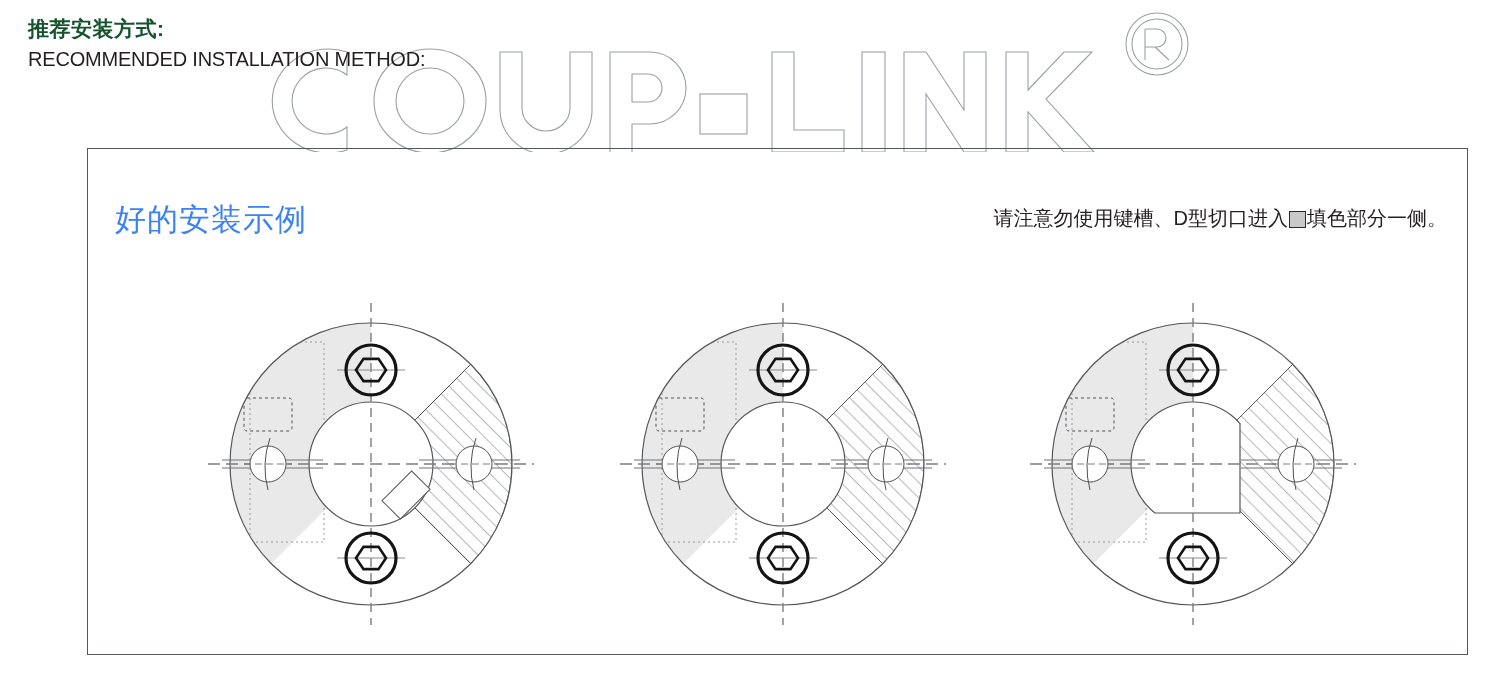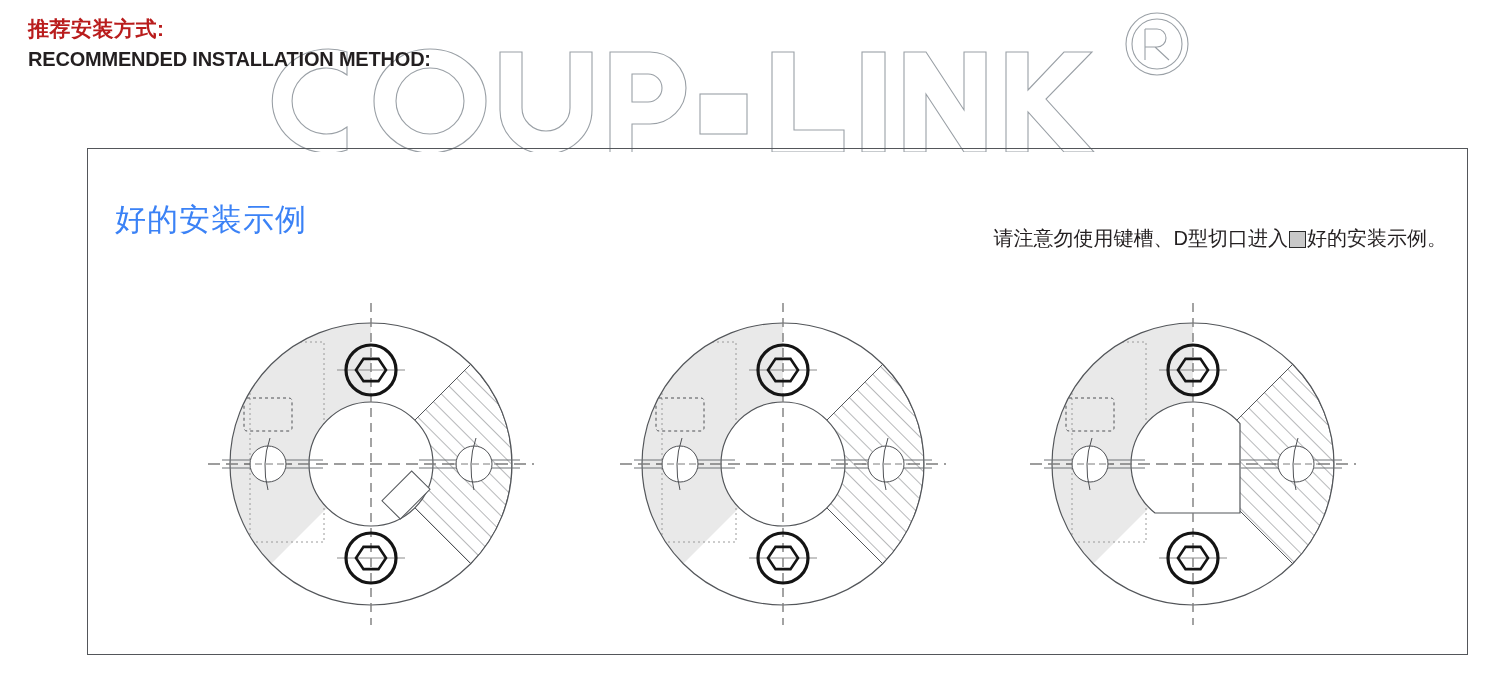--- a/index.html
+++ b/index.html
@@ -18,28 +18,28 @@
   
   #header-block {
     position: absolute;
     left: 28px;
     top: 14px;
     z-index: 5;
   }
   .header-line-cn {
     font-size: 21px;
     font-weight: bold;
-    color: #b91c1c;
+    color: #14532d;
     letter-spacing: 0.5px;
     line-height: 30px;
     white-space: nowrap;
   }
   .header-line-en {
     font-size: 20px;
-    font-weight: bold;
+    font-weight: normal;
     color: #231f20;
     letter-spacing: -0.2px;
     line-height: 30px;
     white-space: nowrap;
   }
 
   
   #watermark {
     position: absolute;
     left: 252px;
@@ -68,21 +68,21 @@
     left: 27px;
     top: 50px;
     font-size: 31px;
     color: #3b82f6;
     letter-spacing: 1px;
     white-space: nowrap;
   }
   #panel-note {
     position: absolute;
     right: 20px;
-    top: 76px;
+    top: 56px;
     font-size: 20px;
     color: #231f20;
     white-space: nowrap;
     display: flex;
     align-items: center;
     margin-left: 12px;
   }
   .note-swatch {
     display: inline-block;
     width: 17px;
@@ -149,21 +149,21 @@
 <div id="header-block">
   <div class="header-line-cn">推荐安装方式:</div>
   <div class="header-line-en">RECOMMENDED INSTALLATION METHOD:</div>
 </div>
 
 <div id="panel">
   <div id="panel-heading">好的安装示例</div>
   <div id="panel-note">
     <span>请注意勿使用键槽、D型切口进入</span>
     <span class="note-swatch" style="background: rgb(201, 201, 201);"></span>
-    <span>好的安装示例。</span>
+    <span>填色部分一侧。</span>
   </div>
 </div>
 
 <div id="diagrams">
   <svg width="1512" height="690" viewBox="0 0 1512 690">
     <defs>
       <pattern id="hatch45" width="11" height="11" patternTransform="rotate(-45)" patternUnits="userSpaceOnUse">
         <line x1="0" y1="0" x2="0" y2="11" stroke="#6f7276" stroke-width="1"></line>
       </pattern>
     </defs>

